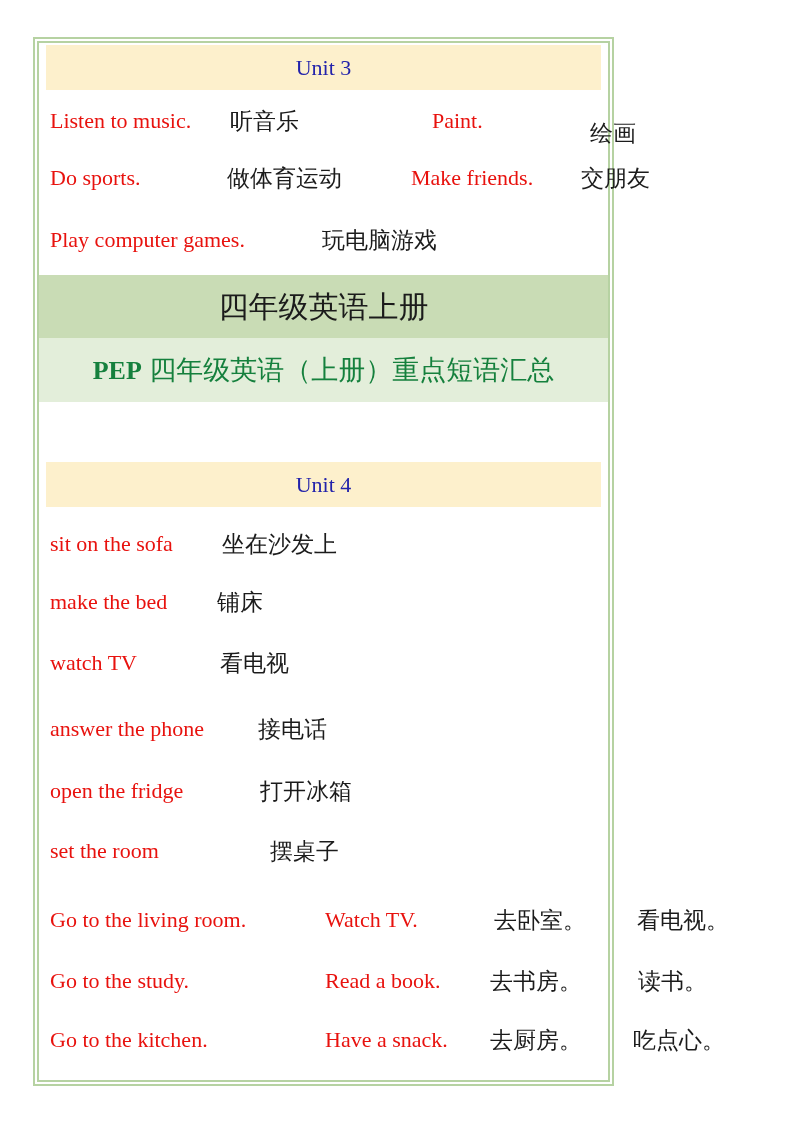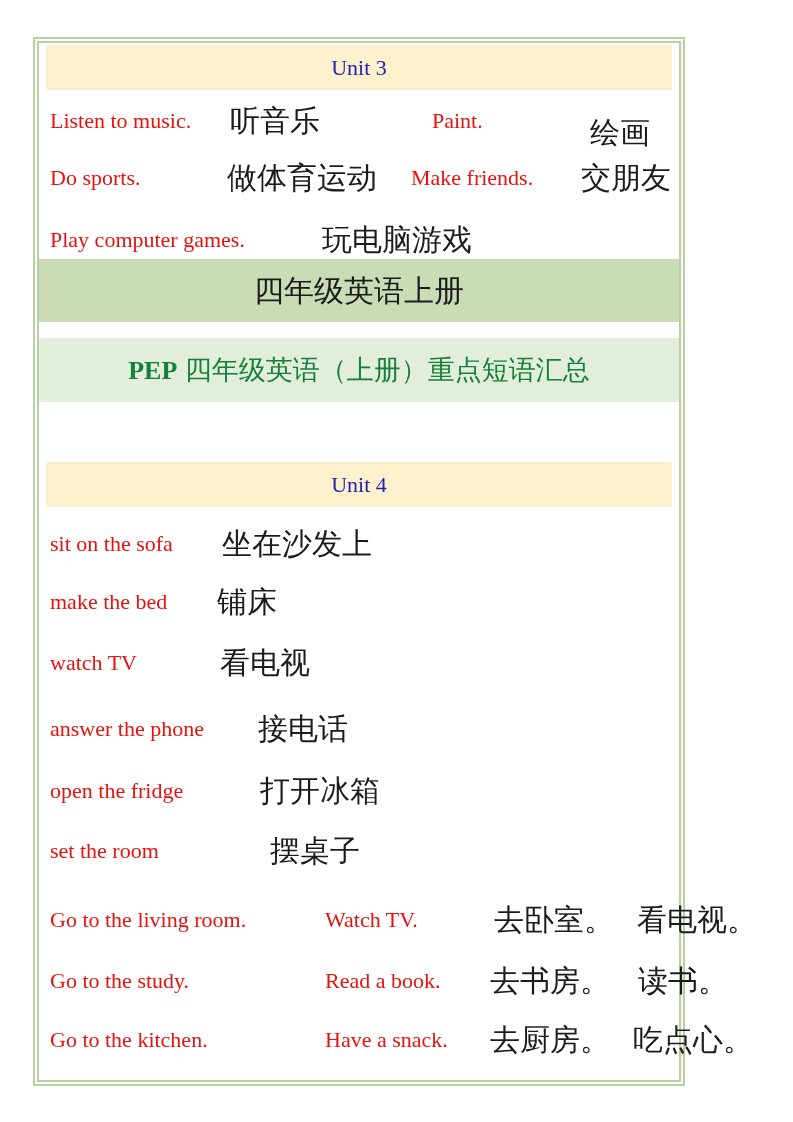--- a/index.html
+++ b/index.html
@@ -1,38 +1,38 @@
 <!DOCTYPE html>
 <html><head>
 <meta charset="utf-8">
 <style>
   html,body{margin:0;padding:0;background:#ffffff;}
   .page{position:relative;width:793px;height:1122px;background:#ffffff;overflow:hidden;
         font-family:"Liberation Sans",sans-serif;}
-  .frame{position:absolute;left:33px;top:37px;width:652px;height:1049px;
+  .frame{position:absolute;left:33px;top:37px;width:581px;height:1049px;
          box-sizing:border-box;border:6px double #b6d2a2;background:#ffffff;padding-left:19px;}
   .inner{position:absolute;left:0;top:0;right:0;bottom:0;}
 
   .unit-bar{position:absolute;left:7px;right:7px;height:45px;background:#fdf0cc;
             text-align:center;line-height:45px;
             font-family:"Liberation Serif",serif;font-size:22px;color:#2323ab;}
 
-  .banner-title{position:absolute;left:0;right:0;top:216px;height:63px;background:#c9dcb5;
+  .banner-title{position:absolute;left:0;right:0;top:232px;height:63px;background:#c9dcb5;
             text-align:center;line-height:63px;font-size:30px;color:#1b1b1b;
             font-family:"Liberation Sans",sans-serif;}
   .banner-sub{position:absolute;left:0;right:0;top:295px;height:64px;background:#e3eeda;
             text-align:center;line-height:64px;font-size:27px;color:#15803d;
             font-family:"Liberation Sans",sans-serif;}
   .banner-sub .pep{font-family:"Liberation Serif",serif;font-weight:bold;font-size:26px;}
 
   .row{position:absolute;left:11px;right:7px;height:32px;line-height:32px;white-space:nowrap;}
   .c{position:absolute;top:0;}
   .c1{left:0;}
   .en{font-family:"Liberation Serif",serif;font-size:22px;color:#e8120e;}
-  .cn{font-family:"Liberation Sans",sans-serif;font-size:30px;color:#1b1b1b;}
+  .cn{font-family:"Liberation Sans",sans-serif;font-size:23px;color:#1b1b1b;}
 
   .u3r1 .c2{left:180px;} .u3r1 .c3{left:382px;} .u3r1 .c4{left:540px;margin-top:12px;}
   .u3r2 .c2{left:177px;} .u3r2 .c3{left:361px;} .u3r2 .c4{left:531px;}
   .u3r3 .c2{left:272px;}
 
   .p0 .c2{left:172px;} .p1 .c2{left:167px;} .p2 .c2{left:170px;}
   .p3 .c2{left:208px;} .p4 .c2{left:210px;} .p5 .c2{left:220px;}
 
   .q .c2{left:275px;}
   .q0 .c3{left:444px;} .q0 .c4{left:587px;}

